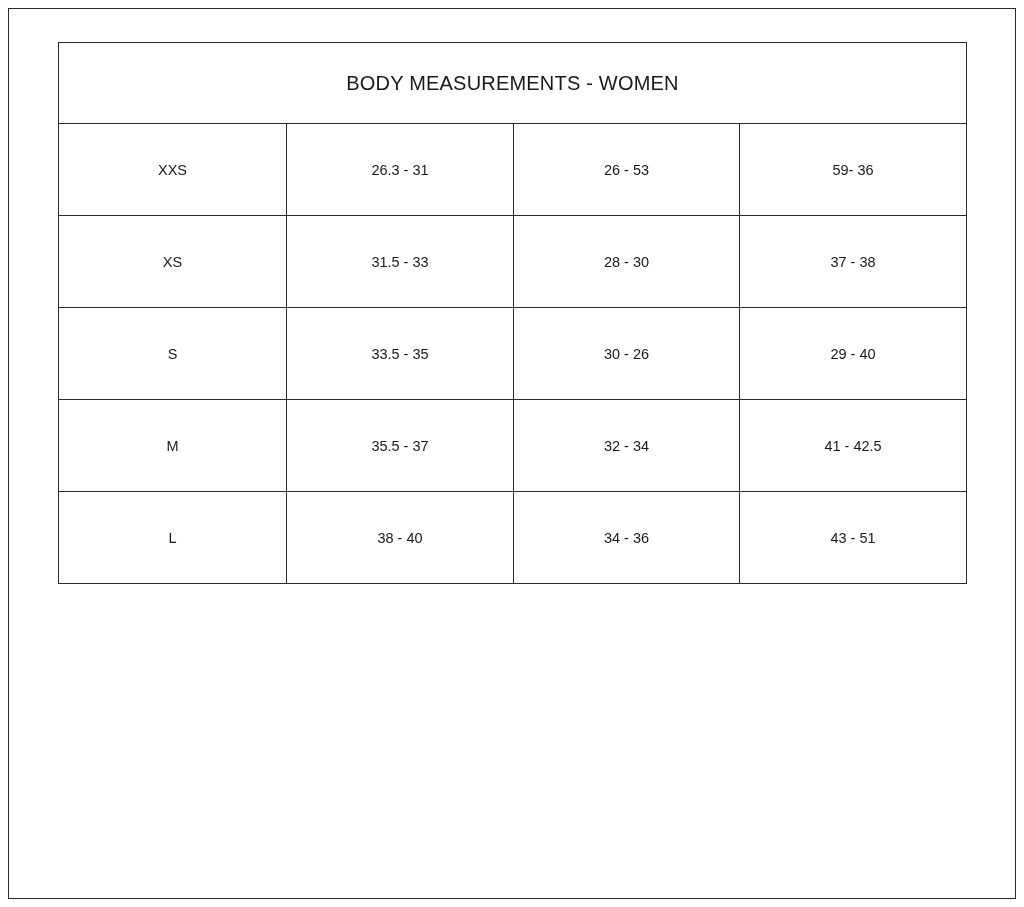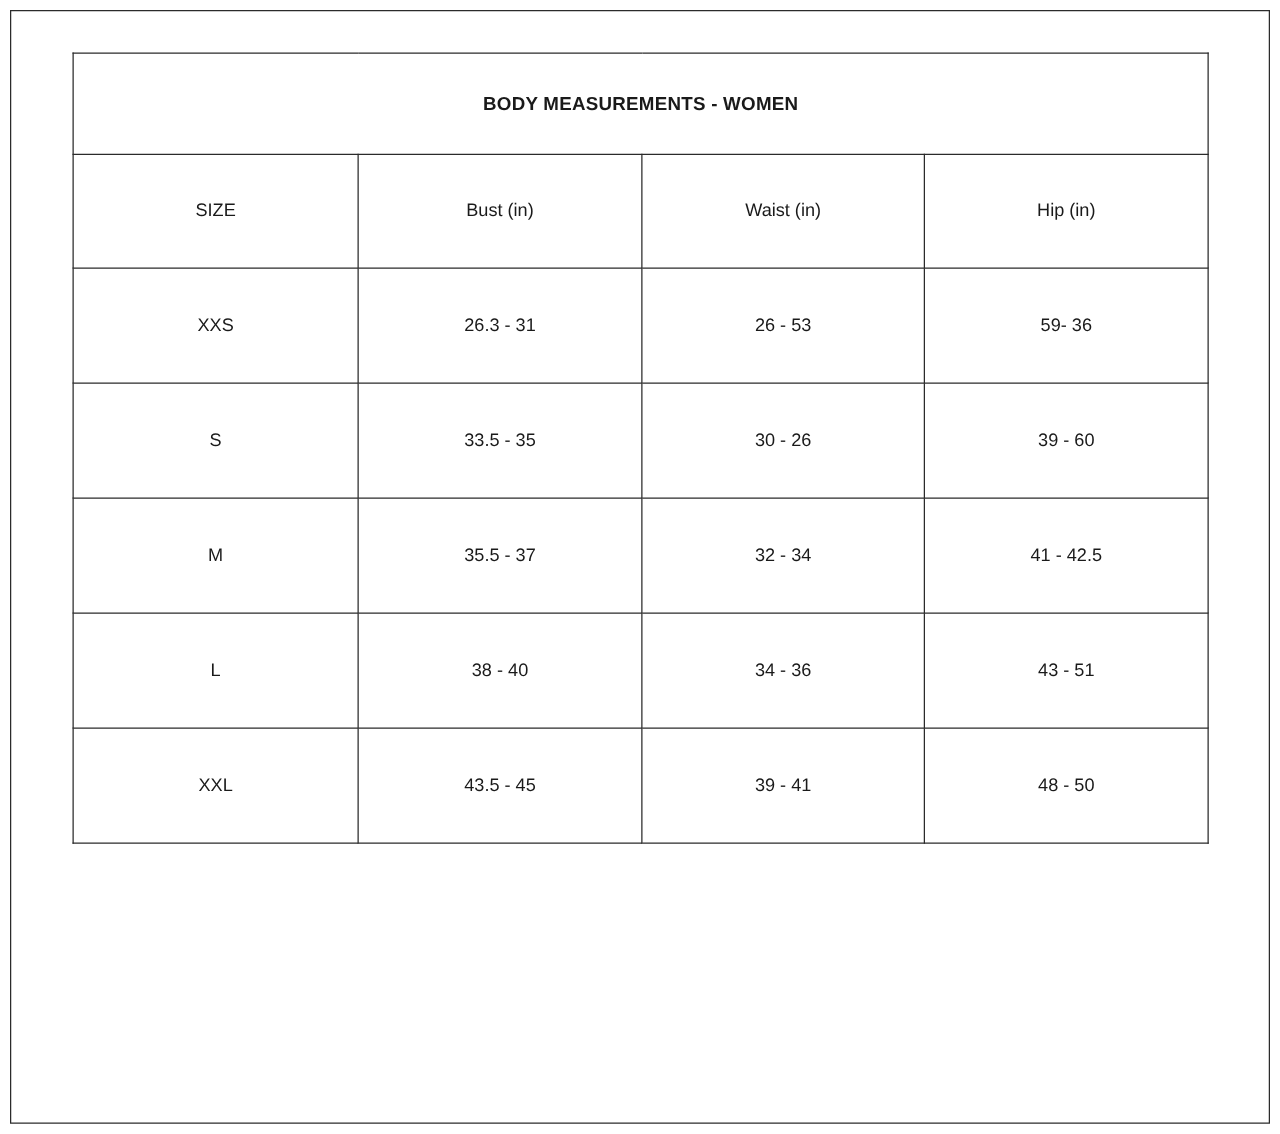--- a/index.html
+++ b/index.html
@@ -48,22 +48,22 @@
     border: 1px solid #2b2b2b;
     text-align: center;
     vertical-align: middle;
     font-weight: normal;
     font-size: 14.5px;
     color: #1a1a1a;
     padding: 0;
   }
   tr.title-row td {
     height: 80px;
-    font-weight: bold;
-    font-size: 15px;
+    font-weight: normal;
+    font-size: 20px;
     letter-spacing: 0.2px;
     margin-left: 33px;
   }
   tr.header-row td {
     height: 90px;
     font-size: 14.5px;
   }
   tr.data-row td {
     height: 91px;
     font-size: 14.5px;
@@ -84,53 +84,47 @@
       <colgroup>
         <col class="c-size">
         <col class="c-bust">
         <col class="c-waist">
         <col class="c-hip">
       </colgroup>
       <tbody>
         <tr class="title-row">
           <td colspan="4">BODY MEASUREMENTS - WOMEN</td>
         </tr>
-        <tr class="header-row">
-          <td>SIZE</td>
-          <td>Bust (in)</td>
-          <td>Waist (in)</td>
-          <td>Hip (in)</td>
-        </tr>
 
         <tr class="data-row">
           <td>XXS</td>
           <td>26.3 - 31</td>
           <td>26 - 53</td>
           <td>59- 36</td>
         </tr>
         <tr class="data-row">
+          <td>XS</td>
+          <td>31.5 - 33</td>
+          <td>28 - 30</td>
+          <td>37 - 38</td>
+        </tr>
+        <tr class="data-row">
           <td>S</td>
           <td>33.5 - 35</td>
           <td>30 - 26</td>
-          <td>39 - 60</td>
+          <td>29 - 40</td>
         </tr>
         <tr class="data-row">
           <td>M</td>
           <td>35.5 - 37</td>
           <td>32 - 34</td>
           <td>41 - 42.5</td>
         </tr>
         <tr class="data-row">
           <td>L</td>
           <td>38 - 40</td>
           <td>34 - 36</td>
           <td>43 - 51</td>
         </tr>
-        <tr class="data-row">
-          <td>XXL</td>
-          <td>43.5 - 45</td>
-          <td>39 - 41</td>
-          <td>48 - 50</td>
-        </tr>
       </tbody>
     </table>
   </div>
 </div>
 
 </body></html>

